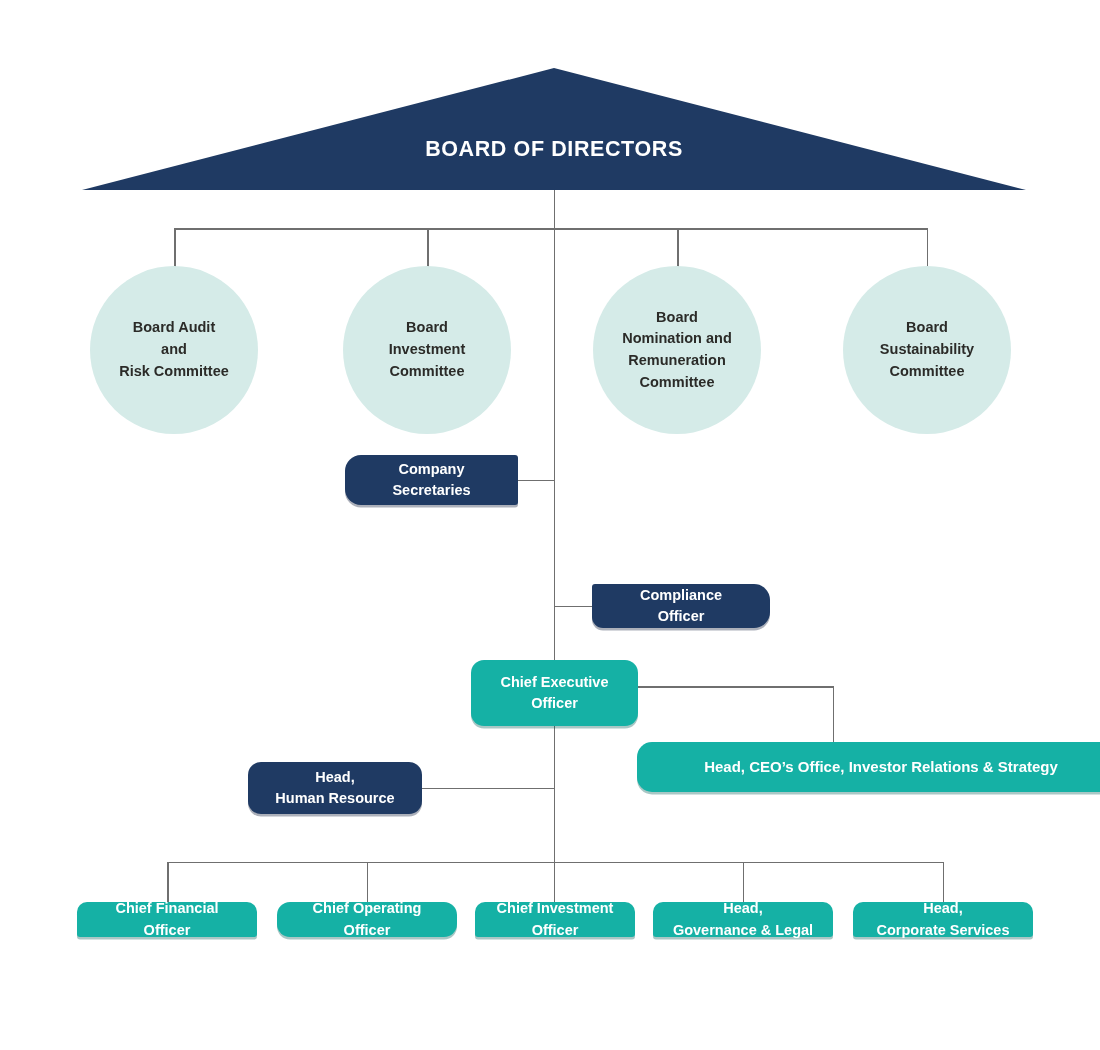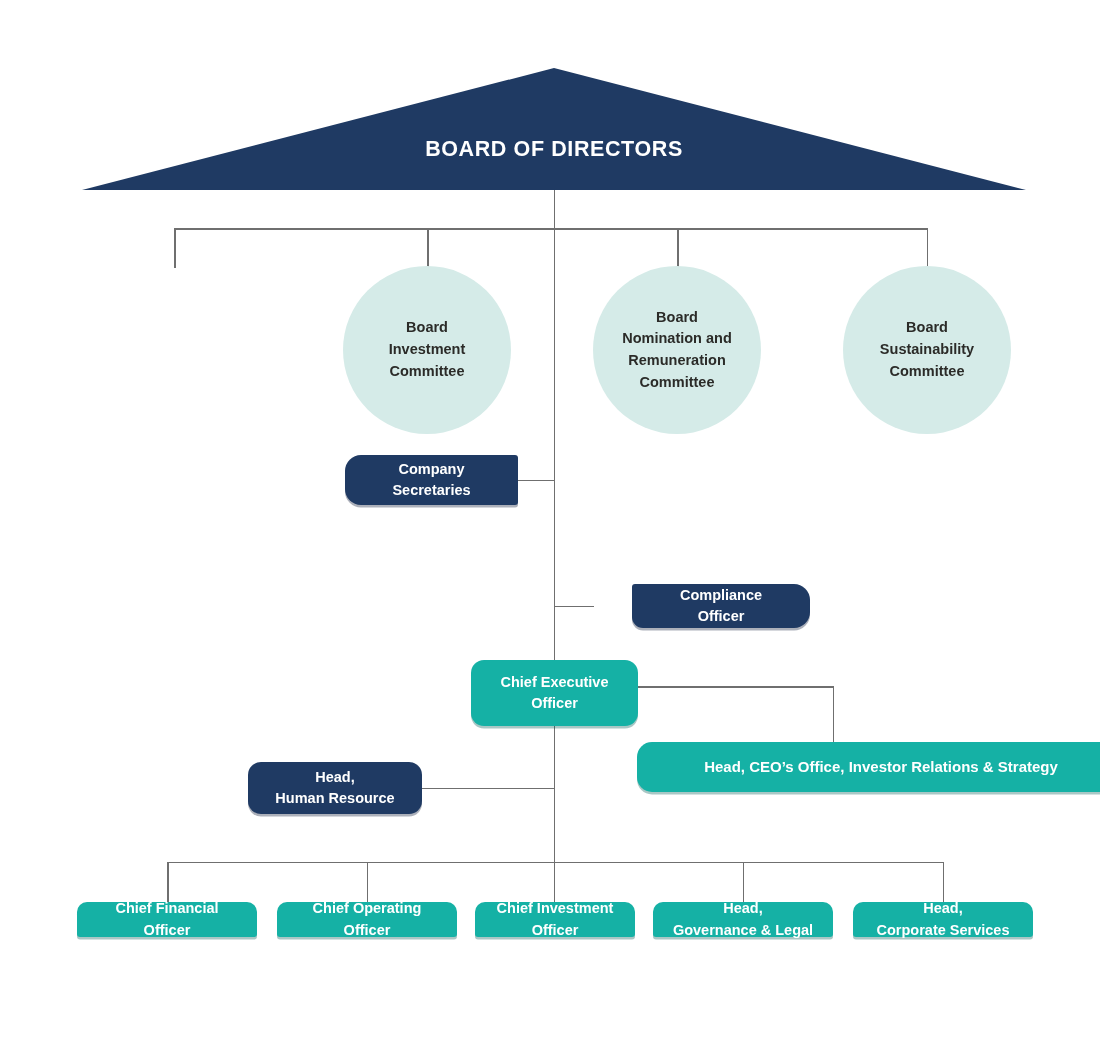--- a/index.html
+++ b/index.html
@@ -44,27 +44,27 @@
     position:absolute;z-index:3;
     display:flex;align-items:center;justify-content:center;
     text-align:center;color:#ffffff;
     font-size:14.5px;font-weight:700;line-height:1.45;
   }
   .box .lbl{white-space:pre-line;text-align:center;}
   .navy{background:#1f3a63;box-shadow:0 2.5px 0 rgba(16,30,56,0.35);}
   .teal{background:#15b1a5;box-shadow:0 2.5px 0 rgba(8,94,88,0.35);}
 
   .b-company-secretaries{left:345px;top:455px;width:173px;height:50px;border-radius:16px 3px 3px 16px;}
-  .b-compliance-officer{left:592px;top:584px;width:178px;height:44px;border-radius:3px 16px 16px 11px;margin-left:40px;}
+  .b-compliance-officer{left:592px;top:584px;width:178px;height:44px;border-radius:3px 16px 16px 11px;}
   .b-ceo{left:471px;top:660px;width:167px;height:66px;border-radius:13px;}
   .b-head-ceo-office{left:637px;top:742px;width:488px;height:50px;border-radius:15px;font-size:15px;}
   .b-head-hr{left:248px;top:762px;width:174px;height:52px;border-radius:13px;}
   .b-bottom{top:902px;height:35px;border-radius:10px 10px 3px 3px;}
   .b-cfo{left:77px;width:180px;}
-  .b-coo{left:277px;width:180px;}
+  .b-coo{left:277px;width:180px;border-radius:13px;}
   .b-cio{left:475px;width:160px;}
   .b-gov-legal{left:653px;width:180px;}
   .b-corp-services{left:853px;width:180px;}
 </style>
 </head>
 <body>
 
 <div class="stage">
 
   <div class="line vline" style="left:553.5px;top:190px;height:470px;"></div>
@@ -87,20 +87,25 @@
   <div class="line hline" style="left:167px;top:861.5px;width:777px;"></div>
   <div class="line vline" style="left:167px;top:861.5px;height:42px;"></div>
   <div class="line vline" style="left:366.5px;top:861.5px;height:42px;"></div>
   <div class="line vline" style="left:742.5px;top:861.5px;height:42px;"></div>
   <div class="line vline" style="left:942.5px;top:861.5px;height:42px;"></div>
 
   <div class="roof">
     <div class="roof-title">BOARD OF DIRECTORS</div>
   </div>
 
+  <div class="circle" style="left:90px;">
+    <div class="lbl">Board Audit
+and
+Risk Committee</div>
+  </div>
   <div class="circle" style="left:343px;">
     <div class="lbl">Board
 Investment
 Committee</div>
   </div>
   <div class="circle" style="left:593px;">
     <div class="lbl">Board
 Nomination and
 Remuneration
 Committee</div>

